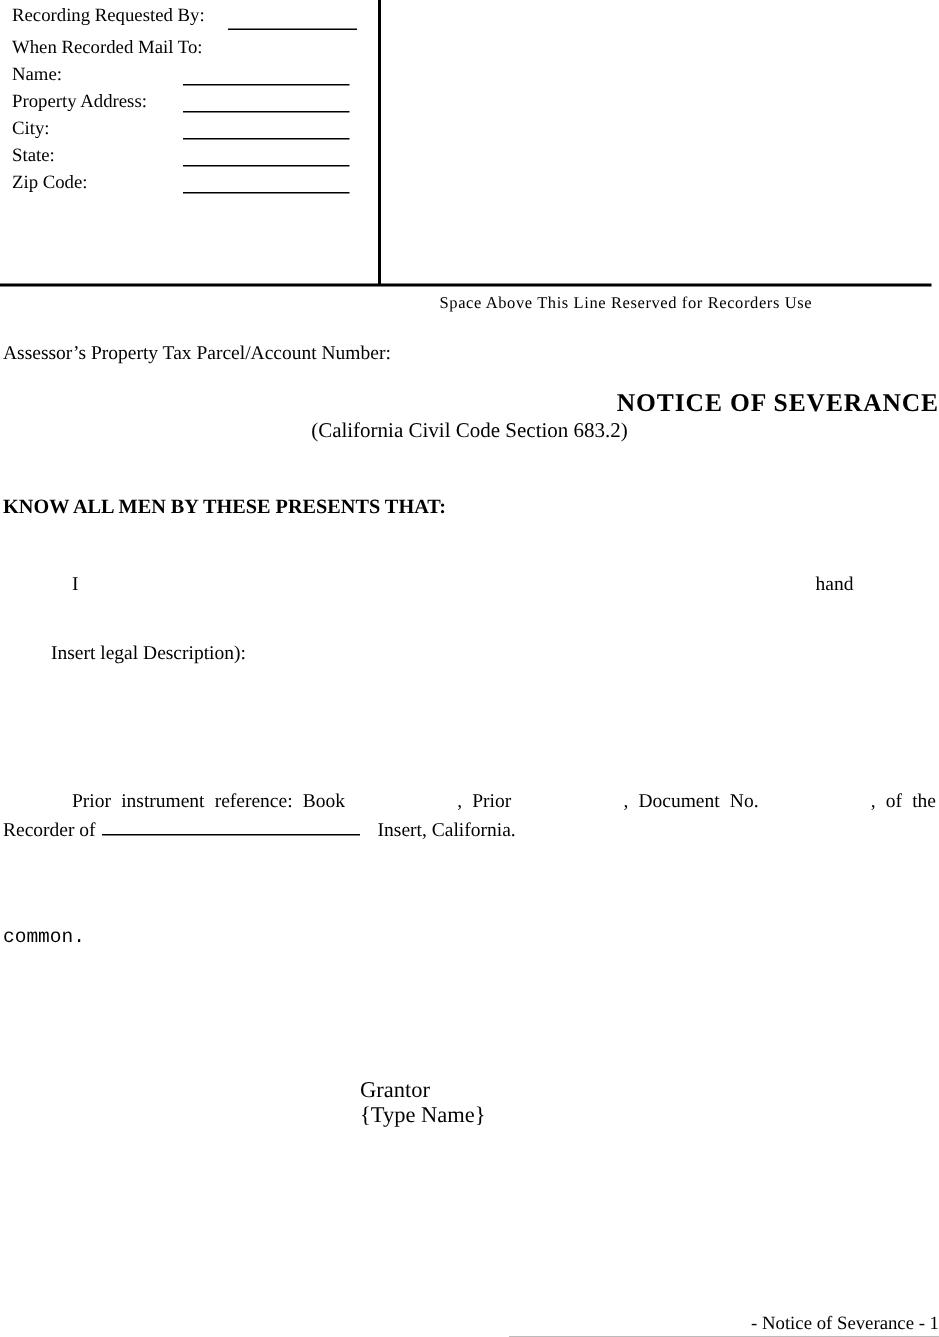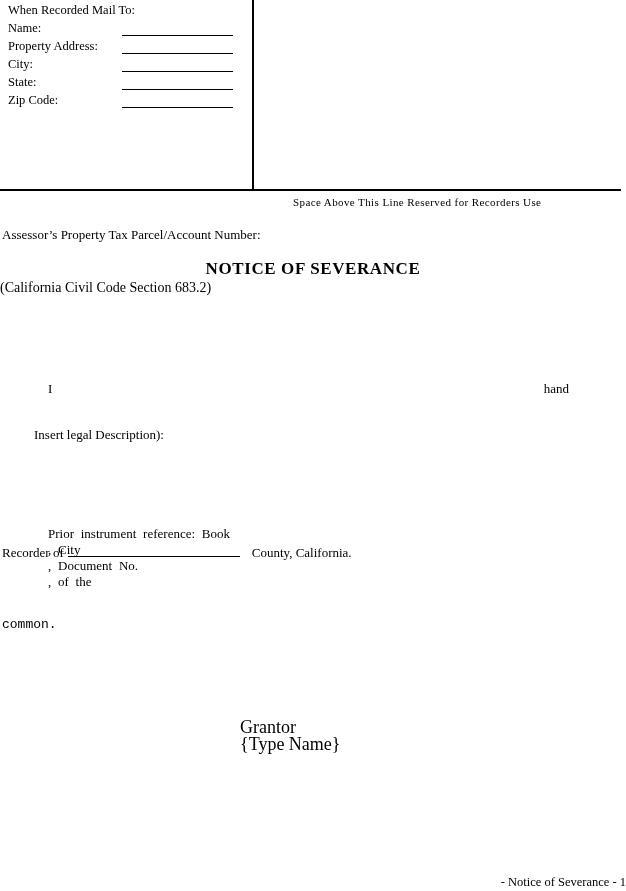--- a/index.html
+++ b/index.html
@@ -20,43 +20,47 @@
   .box-row.first { height: 21px; }
   .box-row.mailto { height: 18px; }
   .blank { display: inline-block; border-bottom: 1.5px solid #000; }
   .rr-blank { position: absolute; left: 144px; bottom: 4px; width: 86px; }
   .field-blank { position: absolute; left: 114px; bottom: 3px; width: 111px; }
   .vline { position: absolute; left: 252px; top: 0; width: 2px; height: 190px; background: #000; }
   .hline { position: absolute; left: 0; top: 189px; width: 621px; height: 2px; background: #000; }
   .recorder-note { position: absolute; left: 293px; top: 196px; font-size: 11px; letter-spacing: 0.4px; white-space: nowrap; }
   
   .apn { position: absolute; left: 2px; top: 227px; font-size: 13px; }
-  .doc-title { position: absolute; left: 0; top: 259px; width: 100%; text-align: center; font-size: 17px; font-weight: bold; letter-spacing: 0.6px; }
-  .doc-subtitle { position: absolute; left: 0; top: 280px; width: 100%; text-align: left; font-size: 14px; }
+  .doc-title { position: absolute; left: 0; top: 259px; width: 100%; text-align: right; font-size: 17px; font-weight: bold; letter-spacing: 0.6px; }
+  .doc-subtitle { position: absolute; left: 0; top: 280px; width: 100%; text-align: center; font-size: 14px; }
   .preamble { position: absolute; left: 2px; top: 330px; font-size: 13.5px; font-weight: bold; }
   .declaration { position: absolute; left: 48px; right: 57px; top: 381px; display: flex; justify-content: space-between; font-size: 13px; }
   .insert-legal { position: absolute; left: 2px; top: 427px; font-size: 13px; margin-left: 32px; }
-  .prior-line1 { position: absolute; left: 48px; right: 2px; top: 526px; display: flex; justify-content: space-between; font-size: 13px; word-spacing: 3.5px; white-space: nowrap; flex-direction: column; }
+  .prior-line1 { position: absolute; left: 48px; right: 2px; top: 526px; display: flex; justify-content: space-between; font-size: 13px; word-spacing: 3.5px; white-space: nowrap; }
   .prior-line2 { position: absolute; left: 2px; top: 543px; font-size: 13px; white-space: nowrap; }
   .recorder-of-blank { width: 172px; height: 14px; margin: 0 12px 0 4px; vertical-align: baseline; }
   .common-line { position: absolute; left: 2px; top: 617px; font-size: 13px; font-family: Liberation Mono, monospace; }
   .witness-line { position: absolute; left: 48px; top: 651px; font-size: 13px; white-space: nowrap; }
   .day-blank { width: 26px; height: 14px; margin: 0 5px 0 2px; }
   .month-blank { width: 115px; height: 14px; margin-left: 2px; }
   .year-blank { width: 25px; height: 14px; }
   .witness-period { margin-left: 3px; }
-  .sig-block { position: absolute; left: 240px; top: 719px; font-size: 18px; line-height: 16.5px; }
+  .sig-block { position: absolute; left: 240px; top: 719px; font-size: 15px; line-height: 16.5px; }
   .doc-footer { position: absolute; left: 0; top: 875px; width: 100%; text-align: right; font-size: 12.5px; }
 </style>
 </head>
 <body>
 
 <div class="page">
 
   <div class="recorder-box">
+    <div class="box-row first">
+      <span>Recording Requested By:</span>
+      <span class="blank rr-blank"></span>
+    </div>
     <div class="box-row mailto">
       <span>When Recorded Mail To:</span>
     </div>
     <div class="box-row">
       <span>Name:</span>
       <span class="blank field-blank"></span>
     </div>
     <div class="box-row">
       <span>Property Address:</span>
       <span class="blank field-blank"></span>
@@ -77,36 +81,37 @@
 
   <div class="vline"></div>
   <div class="hline"></div>
   <div class="recorder-note">Space Above This Line Reserved for Recorders Use</div>
 
   <div class="apn">Assessor’s Property Tax Parcel/Account Number:</div>
 
   <div class="doc-title">NOTICE OF SEVERANCE</div>
   <div class="doc-subtitle">(California Civil Code Section 683.2)</div>
 
+  <div class="preamble">KNOW ALL MEN BY THESE PRESENTS THAT:</div>
 
   <div class="declaration">
     <span>I</span>
     <span>hand</span>
   </div>
 
   <div class="insert-legal">Insert legal Description):</div>
 
   <div class="prior-line1">
     <span>Prior instrument reference: Book</span>
-    <span>, City</span>
+    <span>, Prior</span>
     <span>, Document No.</span>
     <span>, of the</span>
   </div>
   <div class="prior-line2">
-    <span>Recorder of</span><span class="blank recorder-of-blank"></span><span>County, California.</span>
+    <span>Recorder of</span><span class="blank recorder-of-blank"></span><span>Insert, California.</span>
   </div>
 
   <div class="common-line">common.</div>
 
 
   <div class="sig-block">
     <div>Grantor</div>
     <div>{Type Name}</div>
   </div>
 

